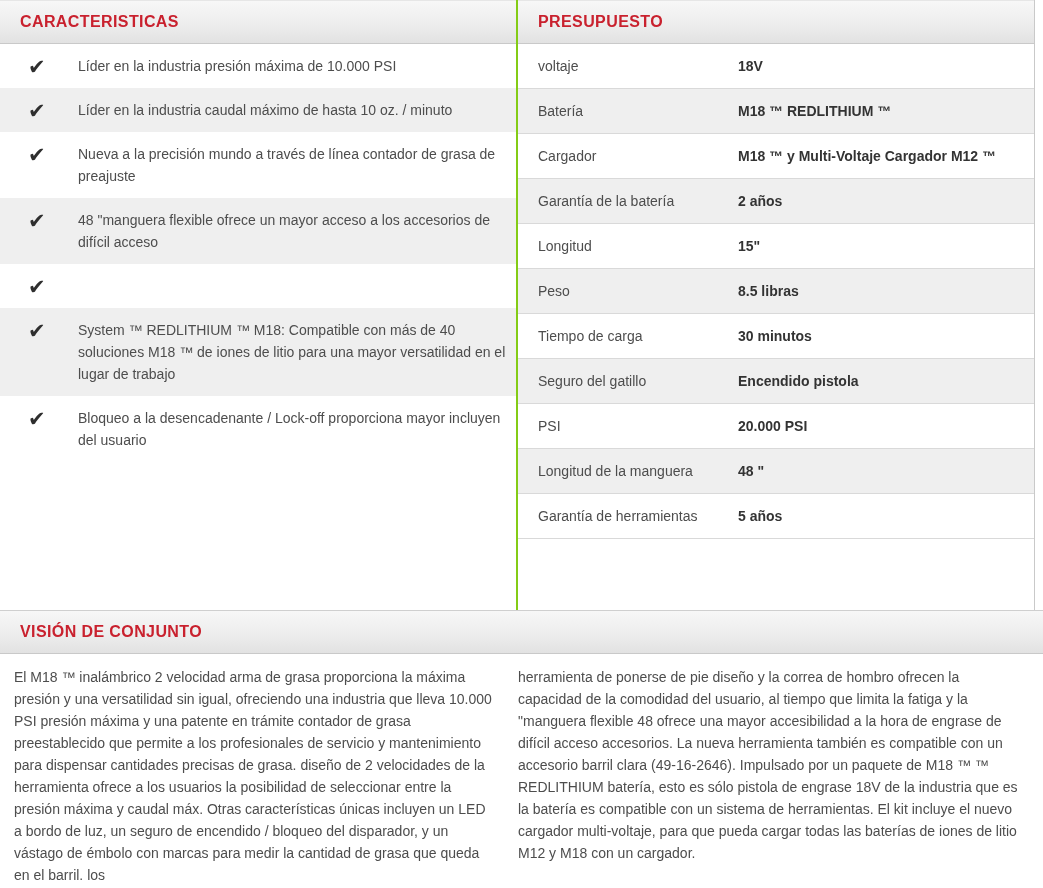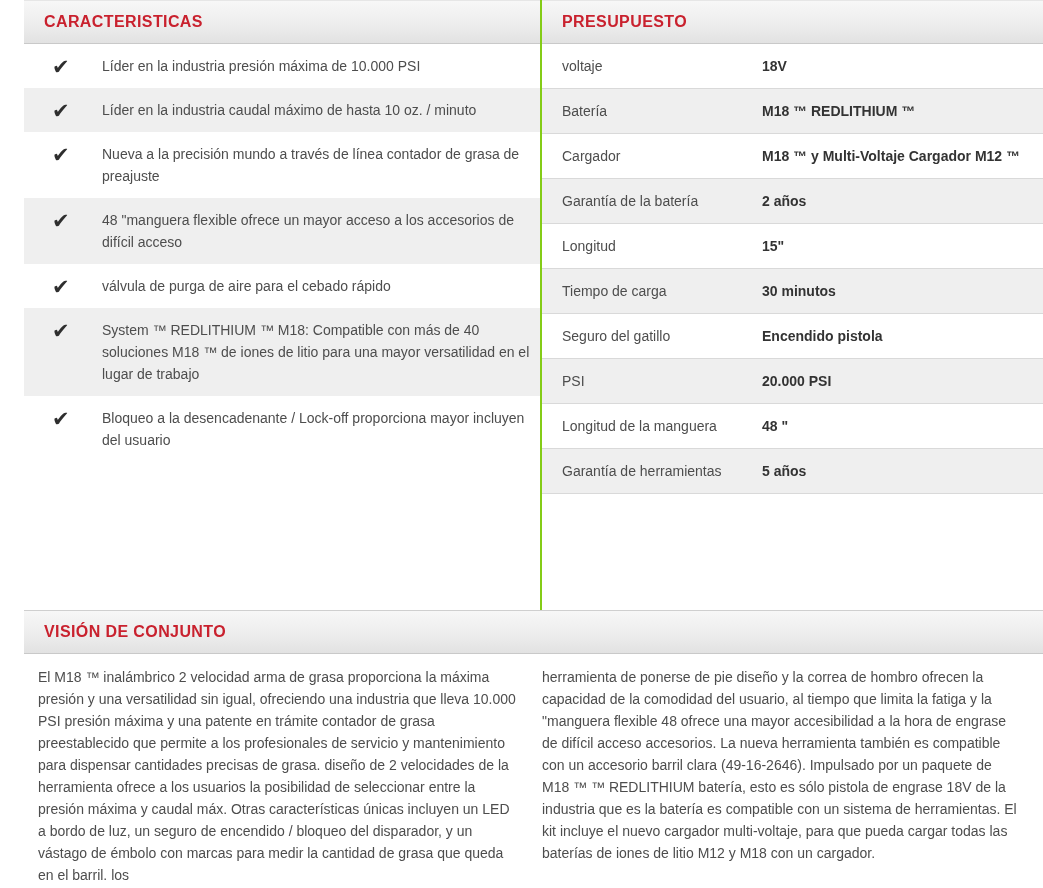--- a/index.html
+++ b/index.html
@@ -2,21 +2,21 @@
 <html lang="es"><head>
 <meta charset="utf-8">
 <style>
   * { margin:0; padding:0; box-sizing:border-box; }
   html,body { background:#ffffff; }
   body {
     width:1043px; height:888px; overflow:hidden;
     font-family:"Liberation Sans", sans-serif;
     color:#4d4d4d;
   }
-  .page { width:1043px; height:888px; background:#fff;padding-left:24px; }
+  .page { width:1043px; height:888px; background:#fff; }
 
   
   .top { display:flex; height:610px; align-items:stretch; }
   .features-col { width:516px; flex:none; }
   .specs-col {
     width:519px; flex:none;
     border-left:2px solid #84cc16;
     border-right:1px solid #c9c9c9;
     height:100%;
   }
@@ -109,21 +109,20 @@
     <span class="feature-text">Nueva a la precisión mundo a través de línea contador de grasa de preajuste</span>
   </li>
 
   <li class="feature">
     <span class="check">✔</span>
     <span class="feature-text">48 "manguera flexible ofrece un mayor acceso a los accesorios de difícil acceso</span>
   </li>
 
   <li class="feature">
     <span class="check">✔</span>
-    <span class="feature-text">válvula de purga de aire para el cebado rápido</span>
   </li>
 
   <li class="feature">
     <span class="check">✔</span>
     <span class="feature-text">System ™ REDLITHIUM ™ M18: Compatible con más de 40 soluciones M18 ™ de iones de litio para una mayor versatilidad en el lugar de trabajo</span>
   </li>
 
   <li class="feature">
     <span class="check">✔</span>
     <span class="feature-text">Bloqueo a la desencadenante / Lock-off proporciona mayor incluyen del usuario</span>
@@ -154,20 +153,24 @@
   <div class="spec-row">
     <span class="spec-label">Garantía de la batería</span>
     <span class="spec-value">2 años</span>
   </div>
 
   <div class="spec-row">
     <span class="spec-label">Longitud</span>
     <span class="spec-value">15"</span>
   </div>
 
+  <div class="spec-row">
+    <span class="spec-label">Peso</span>
+    <span class="spec-value">8.5 libras</span>
+  </div>
 
   <div class="spec-row">
     <span class="spec-label">Tiempo de carga</span>
     <span class="spec-value">30 minutos</span>
   </div>
 
   <div class="spec-row">
     <span class="spec-label">Seguro del gatillo</span>
     <span class="spec-value">Encendido pistola</span>
   </div>

